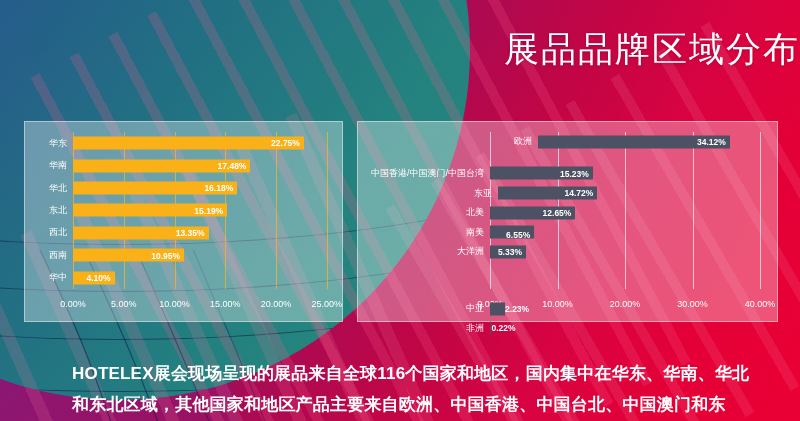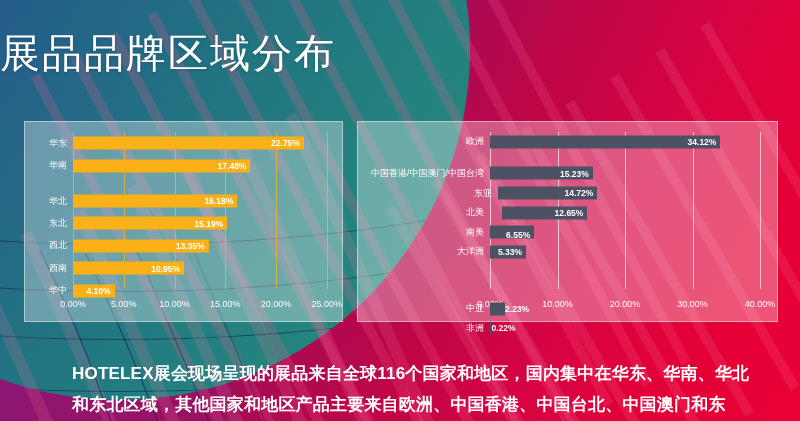--- a/index.html
+++ b/index.html
@@ -108,23 +108,23 @@
   }
 
   
   .curves { left: 0; top: 250px; width: 340px; height: 180px; overflow: hidden; }
   .curves svg { display: block; }
 
   
   .title {
     position: absolute;
     left: 0; right: 0; top: 26px;
-    text-align: left;
-    color: #ffffff;
-    font-size: 40px;
+    text-align: right;
+    color: #ffffff;
+    font-size: 35px;
     letter-spacing: 2px;
     font-weight: 400;
     text-shadow: 0 1px 3px rgba(0,0,0,.18);
   }
 
   
   .panel {
     position: absolute;
     background: rgba(255,255,255,.33);
     border: 1px solid rgba(255,255,255,.46);
@@ -256,21 +256,21 @@
             </div>
           </div>
           <div class="row" style="height: 14.2857%;">
             <div class="cat">华南</div>
             <div class="track">
               <div class="bar" style="width: 65.9623%;">
                 <span class="val">17.48%</span>
               </div>
             </div>
           </div>
-          <div class="row" style="height: 14.2857%; margin-top: 13px;">
+          <div class="row" style="height: 14.2857%;">
             <div class="cat">华北</div>
             <div class="track">
               <div class="bar" style="width: 61.0566%;">
                 <span class="val">16.18%</span>
               </div>
             </div>
           </div>
           <div class="row" style="height: 14.2857%;">
             <div class="cat">东北</div>
             <div class="track">
@@ -315,21 +315,21 @@
           <div class="grid" style="left: calc(23.5294% + 100.941px);"></div>
           <div class="tick-label" style="left: calc(23.5294% + 100.941px);">10.00%</div>
           <div class="grid" style="left: calc(47.0588% + 69.8824px);"></div>
           <div class="tick-label" style="left: calc(47.0588% + 69.8824px);">20.00%</div>
           <div class="grid" style="left: calc(70.5882% + 38.8235px);"></div>
           <div class="tick-label" style="left: calc(70.5882% + 38.8235px);">30.00%</div>
           <div class="grid" style="left: calc(94.1176% + 7.76471px);"></div>
           <div class="tick-label" style="left: calc(94.1176% + 7.76471px);">40.00%</div>
         </div>
       <div class="rows" id="rows-right">
-          <div class="row" style="height: 12.5%;">
+          <div class="row" style="height: 12.5%; padding-left: 48px;">
             <div class="cat">欧洲</div>
             <div class="track">
               <div class="bar" style="width: 80.2824%;">
                 <span class="val">34.12%</span>
               </div>
             </div>
           </div>
           <div class="row" style="height: 12.5%; margin-top: 12px;">
             <div class="cat">中国香港/中国澳门/中国台湾</div>
             <div class="track">
@@ -342,21 +342,21 @@
             <div class="cat">东亚</div>
             <div class="track">
               <div class="bar" style="width: 34.6353%;">
                 <span class="val">14.72%</span>
               </div>
             </div>
           </div>
           <div class="row" style="height: 12.5%;">
             <div class="cat">北美</div>
             <div class="track">
-              <div class="bar" style="width: 29.7647%; margin-left: 12px;">
+              <div class="bar" style="width: 29.7647%;">
                 <span class="val">12.65%</span>
               </div>
             </div>
           </div>
           <div class="row" style="height: 12.5%;">
             <div class="cat">南美</div>
             <div class="track">
               <div class="bar" style="width: 15.4118%; align-items: flex-end;">
                 <span class="val">6.55%</span>
               </div>

